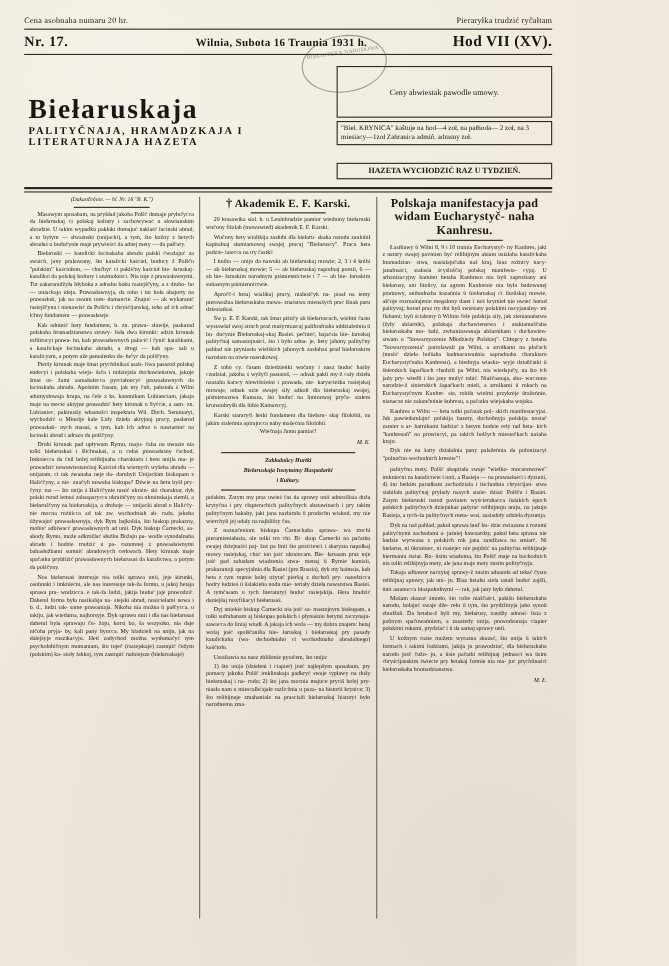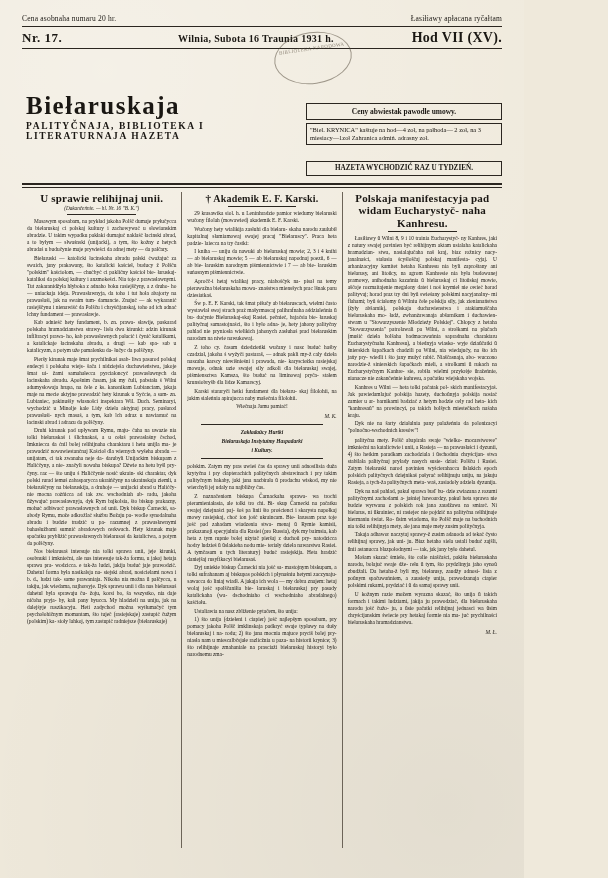--- a/index.html
+++ b/index.html
@@ -80,21 +80,21 @@
     margin-top:8px;
   }
   .box{
     border:1px solid #2b2620;
     padding:2px 3px;
     margin-bottom:3px;
     text-align:center;
   }
   .box .bt{font-weight:bold;font-size:7px;display:block;margin-bottom:1px;}
   .box .bl{display:block;text-align:left;}
-  .box.center-note{font-weight:bold;font-size:7.4px;padding:3px;margin-top:44px;}
+  .box.center-note{font-weight:normal;font-size:7.4px;padding:18px;}
   .box.price{font-size:6.4px;text-align:left;line-height:1.25;}
   .box.last{font-weight:bold;font-size:7.2px;text-align:center;line-height:1.3;margin-top:16px;}
   .stamp{
     position:absolute;
     left:252px;top:18px;
     width:78px;height:52px;
     border:1px solid rgba(90,80,65,.55);
     border-radius:50%;
     color:rgba(90,80,65,.65);
     font-size:5px;
@@ -151,52 +151,51 @@
   .col .bigrule{border-top:1px solid #2b2620;margin:4px 14px;}
 </style>
 </head>
 <body>
 
 <div class="page">
   <div class="inner">
 
     <div class="topline">
       <span>Cena asobnaha numaru 20 hr.</span>
-      <span>Łasiłiawy apłacana ryčałtam</span>
+      <span>Pieraryłka trudzić ryčałtam</span>
     </div>
     <div class="rule"></div>
 
     <div class="issuerow">
       <span class="no">Nr. 17.</span>
       <span class="date">Wilnia, Subota 16 Traunia 1931 h.</span>
       <span class="year">Hod VII (XV).</span>
     </div>
     <div class="rule"></div>
 
     <div class="masthead">
       <div class="mast-left">
         <div class="bie">Biełaruskaja</div>
-        <div class="subtitle">PALITYČNAJA, BIBLIOTEKA I LITERATURNAJA HAZETA</div>
+        <div class="subtitle">PALITYČNAJA, HRAMADZKAJA I LITERATURNAJA HAZETA</div>
       </div>
       <div class="mast-right">
         <div class="box center-note">Ceny abwiestak pawodle umowy.</div>
         <div class="box price">"Biel. KRYNICA" kaštuje na hod—4 zoł, na pałhoda— 2 zoł, na 3 miesiacy—1zoł  Zahranica admiń. adrasny zoł.</div>
         <div class="box last">HAZETA WYCHODZIĆ RAZ U TYDZIEŃ.</div>
       </div>
     </div>
 
     <div class="stamp">BIBLIOTEKA NARODOWA</div>
 
     <div class="heavy"></div>
     <div class="heavy2"></div>
 
     <div class="cols">
 
       <div class="col">
-        <h2>U sprawie relihijnaj unii.</h2>
         <div class="kicker">(Dakančeńnie. — hl. Nr. 16 "B. K.")</div>
         <div class="hr-short"></div>
         <p>Masawym sposabam, na prykład jakoha Polšč dumaje pryłučycca da biełaruskaj ci polskaj kultury i zachowywać u słowianskim abradzie. U takim wypadku pakłaki dumajuć naklaść łacinski abrad, a to byłym — słwaśnski (unijacki), a tym, što kožny z hetych abradaś u budučynie maje prywieści da adnej mety — da pałčary.</p>
         <p>Biełaruski — katolicki łacinskaha abradu pałski ćwažajuć za swaich, jany prakawany, što katalicki kaścieł, buducy ž Polšču "polskim" kaściołom, — chućbyć ci pakličny kaścioł bie- łaruskaj-kataliksi da polskaj kultury i anzmokeści. Nia toje z prawasławnymi. Tut zakaranidžyła hłyboka z adnaho boku rasiejščyny, a z druho- ho — uniackaja ideja. Prawasławnyja, da toho i tut hoła abajorty na prawasłaśi, jak na swaim tum- damancie. Znajuć — ak wykaranić rasiejščynu i nienawiść da Polšču i chryśćijanskaj, toho ad ich adnać lchny fundament — prawasławje.</p>
         <p>Kab adnieść hety fundament, b. zn. prawa- sławije, paskarad polskaha hramadzianstwa strawy- lisła dwa kirunki: adzin kirunak infiltracyi prawa- ho, kab prawasławnych pałacić i čynić katalikami, a katalickaje łacinskaha abradu, a drugi — kab spa- sab u katalicyzm, a potym uže pamalenku da- łučyc da polščyny.</p>
         <p>Pieršy kirunak maje šmat prychilnikaś asab- liwa pasarod polskaj endecyi i polskaha wiejs- šača i nidziejsša duchawieństwa, jakoje šmat ui- žami samahałecca pyrciałoncyć prawasławnych da łacinskaha abradu. Apošnim časam, jak my čuli, pabstała ś Wilni adumysłowaja hrupa, na čele z ks. kanonikam Lubianciam, jakaja maje na mecie aktyjne prawadzić hety kirunak u Syćcie, a sam- zn. Lubianiec, pakinuśšy własnošci inspektara Wil. Duch. Seminaryi, wychodzić u Minolje kale Lidy dzieła aktyjnaj pracy, pasłarod prawasłaśi- nych masaś, a tym, kab lch adraz u nawiarnuć na łacinski abrad i adrazu da polščyny.</p>
         <p>Druhi kirunak pad upływam Rymu, maju- čaha na uwazie nia tolki biełaruskaś i šlichnakaś, a u cełaś prawasłaśny čschod, Imkniecca da ćnil bolej relihijnaha charaktaru i hetu unijla ma- je prawadzić nowawiestanćnaj Kaścioł dla wiernych wyšeha abradu — unijatam, ci tak zwanaha neje da- darubyli Unijackim biskupam z Halićčyny, a nie- značyli nowaha biskupa? Dźwie na hetu byšl pry- čyny. raz — što uniju ś Halićčynie nosić ukrain- ski charaktar, dyk polski rurad iemuś zabasparycca ukraińčyny na ukrainskaja ziemli, a biełaruščyny na biełaruskija, a druhoje — unijacki abrad u Halićčy- nie mocna rożńicca ad tak zw. wschodniah ab- radu, jakoha ūžywajuć prawasławnyja, dyk Rym bajkolsia, što biskup prakazny, mohuć adbiwacć prawasławnych ad unii. Dyk biskup Čarnecki, sa- abody Rymu, može adkrožlać służbu Božaju pa- wodle synodalnaha abradu i budzie trudzić u pa- razumnej z prawasławnymi bahasłužbami sumnić abradowych cerkwach. Hety kirunak maje spačatku prybliżić prawasławnych biełarusaś da katalictwa, a potym da polščyny.</p>
         <p>Nos biełarusaś intersuje nia tolki sprawa unii, jeje kirunki, osobnuki i imkniećni, ale nas interesuje tak-ža formu, u jakoj hetaja sprawa pra- wodzicca. e tak-ža ludzi, jakija buduć jaje prawodzić. Dahetul forma była nasikalsja na- siejski abrad, nosicielami nowa i b. d., ludzi tak- same prawaniaja. Nikoha nia možna ū pałčycca, u takiju, jak wiedama, najhorsyje. Dyk sprawu unii i dla nas biełarusaś dahetul byla sprawaju ču- žoju, korsi bo, ša wszystko, nia daje ničoha pryja- by, kali pany byucca. My hladzieli na uniju, jak na dalejśyje ruszikacyju. Heti zadychod možna wytłumačyć tym psychołohičnym momantam, što tuječ (rasiejskaje) zastupić čužym (polskim) ka- sioły lahkoj, tym zastupić radniejsze (biełaruskaje)</p>
         <p></p>
       </div>

